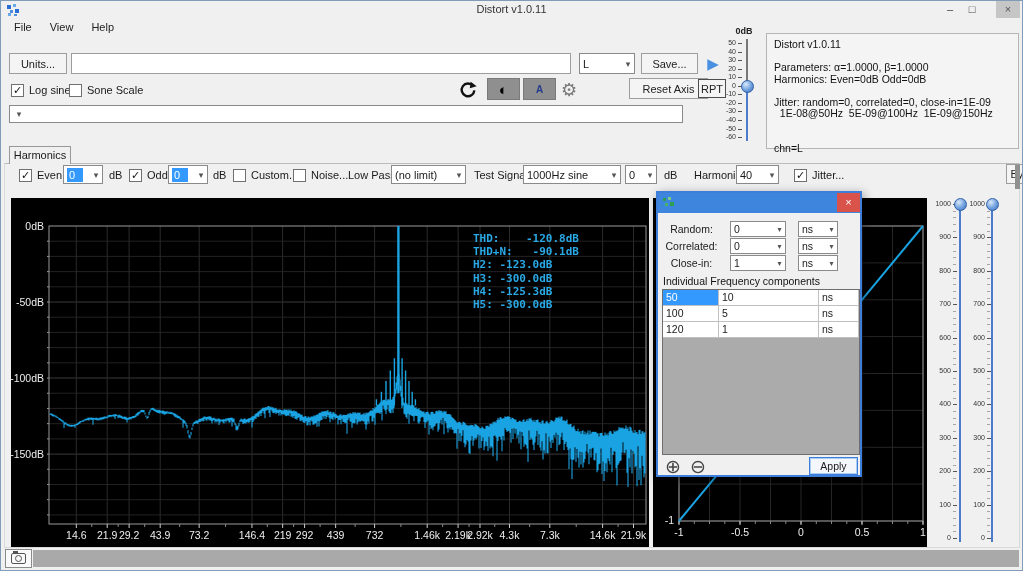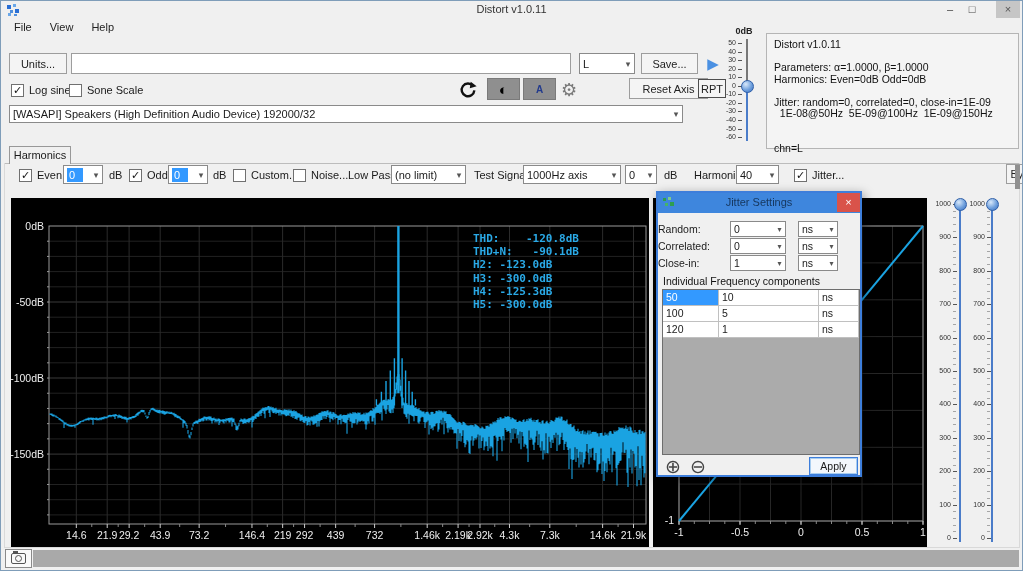--- a/index.html
+++ b/index.html
@@ -65,21 +65,21 @@
   .vol-label{position:absolute;left:4px;top:1px;width:34px;text-align:center;font-size:9px;font-weight:bold;color:#222;}
 
   
   .dialog{position:absolute;left:655px;top:190px;width:206px;height:286px;background:#f0f0f0;
           border:2px solid #3d7edb;box-shadow:2px 3px 10px rgba(0,0,0,.4);z-index:10;}
   .dlg-title{position:absolute;left:0;top:0;width:100%;height:20px;background:#3e86dd;}
   .dlg-title-text{position:absolute;left:0;top:3px;width:100%;text-align:center;font-size:11px;color:#16365c;}
   .dlg-close{position:absolute;right:0;top:0;width:23px;height:19px;background:#d9534a;color:#fff;text-align:center;
              line-height:18px;font-size:11px;}
   .jrow{position:absolute;left:0;height:16px;width:200px;}
-  .jlab{position:absolute;left:0;top:2px;width:67px;text-align:left;font-size:10.5px;}
+  .jlab{position:absolute;left:0;top:2px;width:67px;text-align:center;font-size:10.5px;}
   .jcombo{position:absolute;top:0;height:16px;background:#fff;border:1px solid #8a8a8a;display:flex;
           align-items:center;padding-left:3px;font-size:10.5px;}
   .jcombo .jval{flex:1;}
   .jcombo .carr{flex:0 0 11px;text-align:center;color:#555;font-size:8px;}
   .jcaption{position:absolute;left:5px;top:82px;font-size:10.5px;color:#111;}
   .jtable{position:absolute;left:4px;top:96px;width:198px;height:166px;background:#ababab;border:1px solid #6e6e6e;}
   .jt-row{position:relative;display:flex;height:16px;background:#fff;}
   .jt-cell{border-right:1px solid #c0c0c0;border-bottom:1px solid #c0c0c0;padding:1px 3px;font-size:10.5px;
            overflow:hidden;white-space:nowrap;}
   .jt-head .jt-cell{background:#fafafa;}
@@ -146,21 +146,20 @@
         <polygon points="14,2 20.5,7 13,9" fill="#111"></polygon>
       </svg>
   </div>
   <div class="icon-btn gray-btn" style="left:486px;top:77px;width:33px;height:22px;font-size:15px;color:#000">◐</div>
   <div class="icon-btn gray-btn" style="left:522px;top:77px;width:33px;height:22px;font-size:10px;font-weight:bold;color:#223a8c">A</div>
   <div class="icon-btn" style="left:556px;top:77px;width:24px;height:23px;font-size:18px;color:#7a7a7a">⚙</div>
   <div class="btn" style="left:628px;top:77px;width:79px;height:21px">Reset Axis</div>
   <div class="btn dark-border" style="left:697px;top:78px;width:28px;height:19px">RPT</div>
 
   <div class="combo" style="left:8px;top:104px;width:674px;height:18px">
-    <span class="cval">[WASAPI] Speakers (High Definition Audio Device) 192000/32</span>
     <span class="carr">▾</span>
   </div>
 
   <div class="slider" id="vol-slider" style="left:722px;top:24px;width:44px;height:122px">
     <div class="vol-label">0dB</div>
   <div class="sl-lab" style="left:0;width:13px;top:14.0px">50</div>
       <div class="sl-dash" style="left:15px;top:18.0px"></div>
       <div class="sl-lab" style="left:0;width:13px;top:22.5px">40</div>
       <div class="sl-dash" style="left:15px;top:26.5px"></div>
       <div class="sl-lab" style="left:0;width:13px;top:31.1px">30</div>
@@ -231,21 +230,21 @@
     <span class="box"></span>
     <span class="cblab">Noise...</span>
   </div>
   <div class="abs" style="left:347px;top:168px">Low Pass:</div>
   <div class="combo" style="left:390px;top:164px;width:75px">
     <span class="cval">(no limit)</span>
     <span class="carr">▾</span>
   </div>
   <div class="abs" style="left:473px;top:168px">Test Signal:</div>
   <div class="combo" style="left:522px;top:164px;width:98px">
-    <span class="cval">1000Hz axis</span>
+    <span class="cval">1000Hz sine</span>
     <span class="carr">▾</span>
   </div>
   <div class="combo" style="left:624px;top:164px;width:32px">
     <span class="cval">0</span>
     <span class="carr">▾</span>
   </div>
   <div class="abs" style="left:663px;top:168px">dB</div>
   <div class="abs" style="left:693px;top:168px">Harmonics:</div>
   <div class="combo" style="left:735px;top:164px;width:43px">
     <span class="cval">40</span>
@@ -569,21 +568,20 @@
     </div>
 
   <div class="dialog">
     <div class="dlg-title">
       <svg class="abs" style="left:4px;top:3px" width="13" height="13">
         <rect x="1" y="2" width="3" height="3" fill="#2e9e4f"></rect>
           <rect x="6" y="1" width="3" height="3" fill="#7cc98f"></rect>
         <rect x="3" y="7" width="3" height="3" fill="#45b368"></rect>
           <rect x="8" y="6" width="4" height="4" fill="#2e9e4f"></rect>
       </svg>
-      <div class="dlg-title-text">Jitter Settings</div>
       <div class="dlg-close">×</div>
     </div>
     <div id="jitter-fields">
         <div class="jrow" style="top: 28px;">
           <span class="jlab">Random:</span>
           <span class="jcombo" style="left:72px;width:56px">
             <span class="jval">0</span>
             <span class="carr">▾</span>
           </span>
           <span class="jcombo" style="left:140px;width:40px">

